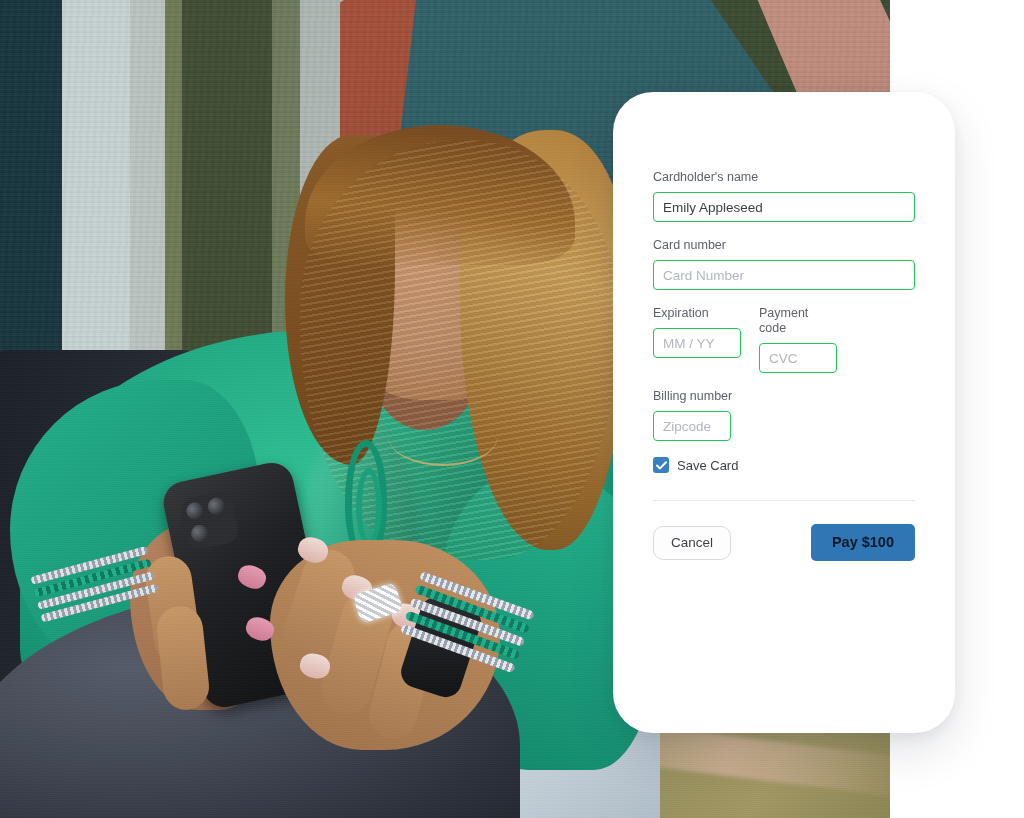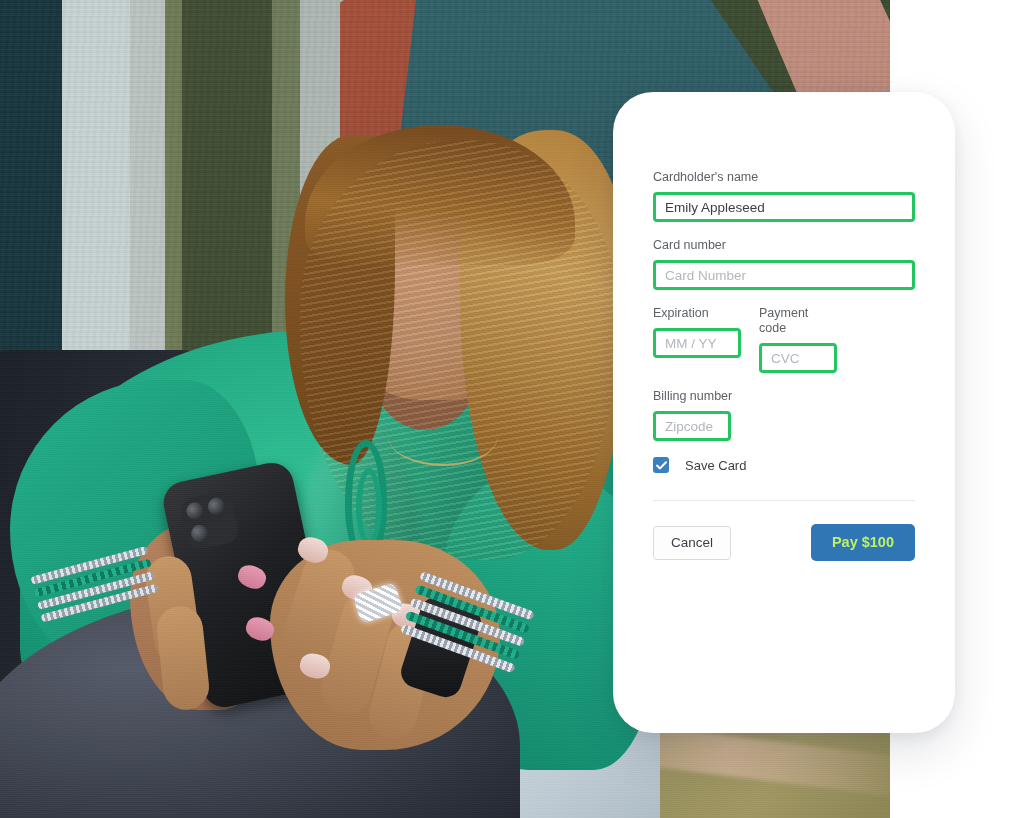--- a/index.html
+++ b/index.html
@@ -431,42 +431,42 @@
   .field-label {
     font-size: 12.5px;
     color: #5d6268;
     margin-bottom: 7px;
     line-height: 15px;
   }
 
   .input {
     width: 100%;
     height: 30px;
-    border: 3px solid #22c55e;
+    border: 1px solid #22c55e;
     border-radius: 4px;
     background: #fff;
     font-size: 13.5px;
     font-family: "Liberation Sans", sans-serif;
     color: #3b3f45;
     padding: 0 9px;
     outline: none;
   }
   .input::placeholder { color: #b2b7bd; }
   .input.filled { color: #3b3f45; }
 
   .row { display: flex; gap: 18px; }
   .col-exp { width: 88px; }
   .col-cvc { width: 78px; }
   .col-zip { width: 78px; }
 
   .fg { margin-bottom: 16px; }
 
   .checkrow {
     display: flex; align-items: center;
-    gap: 16px;
+    gap: 8px;
   }
   .checkbox {
     width: 16px; height: 16px;
     border-radius: 3px;
     background: #3a7fbf;
     display: flex; align-items: center; justify-content: center;
     flex: 0 0 auto;
   }
   .checkbox svg { display:block; }
   .check-label {
@@ -483,37 +483,37 @@
 
   .actions {
     display: flex;
     align-items: center;
     justify-content: space-between;
     margin-top: 23px;
   }
   .btn-cancel {
     background: #fdfdfd;
     border: 1px solid #d7dbdf;
-    border-radius: 4px;
+    border-radius: 10px;
     padding: 8px 17px;
     font-size: 13.5px;
     font-family: "Liberation Sans", sans-serif;
     color: #3b3f45;
     cursor: pointer;
     line-height: 16px;
   }
   .btn-pay {
     background: #2f76b4;
     border: none;
     border-radius: 5px;
     padding: 10px 21px;
     font-size: 14.5px;
     font-family: "Liberation Sans", sans-serif;
     font-weight: bold;
-    color: #bef264;
+    color: #0f172a;
     cursor: pointer;
     line-height: 17px;
   }
 </style>
 </head>
 <body>
 
 <div id="stage">
 
   <div class="photo">

